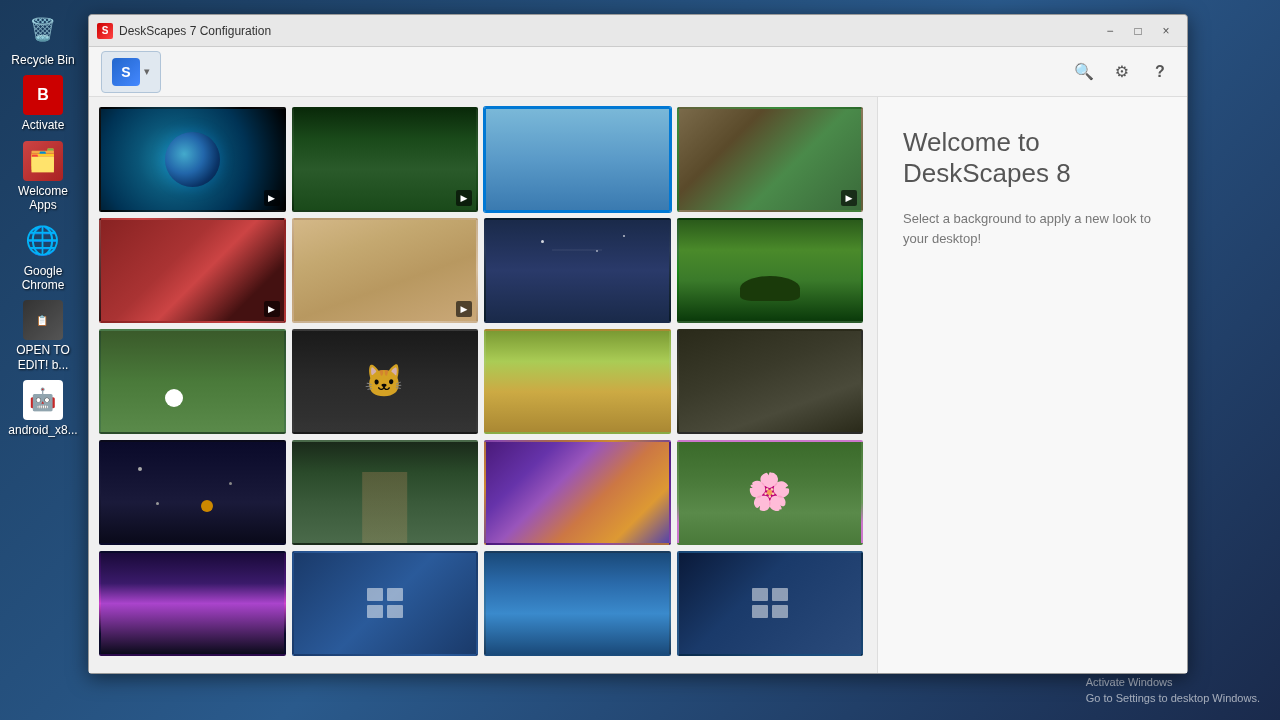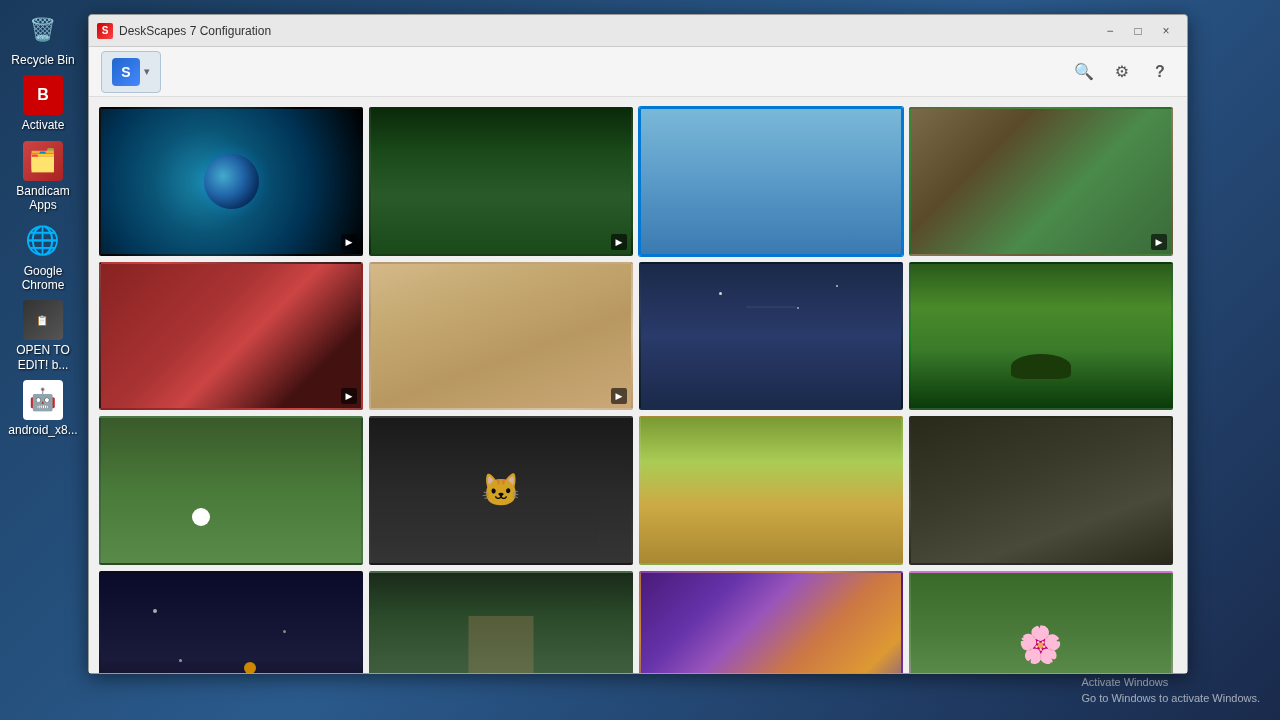--- a/index.html
+++ b/index.html
@@ -330,39 +330,39 @@
   <div class="desktop-icon">
     <div class="icon-img icon-recycle">🗑️</div>
     <span class="icon-label">Recycle Bin</span>
   </div>
   <div class="desktop-icon">
     <div class="icon-img icon-bandicam" style="font-size:16px;font-weight:bold;color:white;">B</div>
     <span class="icon-label">Activate</span>
   </div>
   <div class="desktop-icon">
     <div class="icon-img icon-removed">🗂️</div>
-    <span class="icon-label">Bandicam Apps</span>
+    <span class="icon-label">Welcome Apps</span>
   </div>
   <div class="desktop-icon">
     <div class="icon-img icon-chrome" style="font-size:28px;">🌐</div>
     <span class="icon-label">Google Chrome</span>
   </div>
   <div class="desktop-icon">
     <div class="icon-img icon-edit" style="font-size:10px;color:white;padding:2px;">📋</div>
     <span class="icon-label">OPEN TO EDIT! b...</span>
   </div>
   <div class="desktop-icon">
     <div class="icon-img icon-android">🤖</div>
     <span class="icon-label">android_x8...</span>
   </div>
 </div>
 
 <div class="activate-windows">
   <div>Activate Windows</div>
-  <div>Go to Windows to activate Windows.</div>
+  <div>Go to Settings to desktop Windows.</div>
 </div>
 
 <div class="app-window">
 
   <div class="title-bar">
     <div class="title-bar-icon">
       <span>S</span>
     </div>
     <span class="title-bar-text">DeskScapes 7 Configuration</span>
     <div class="title-bar-controls">
@@ -490,15 +490,19 @@
             <div style="background:white;border-radius:1px;"></div>
             <div style="background:white;border-radius:1px;"></div>
             <div style="background:white;border-radius:1px;"></div>
             <div style="background:white;border-radius:1px;"></div>
           </div>
         </div>
       </div>
         </div>
     </div>
 
+    <div class="right-panel">
+      <h1 class="welcome-title">Welcome to DeskScapes 8</h1>
+      <p class="welcome-desc">Select a background to apply a new look to your desktop!</p>
+    </div>
 
   </div>
 </div>
 
 </body></html>

